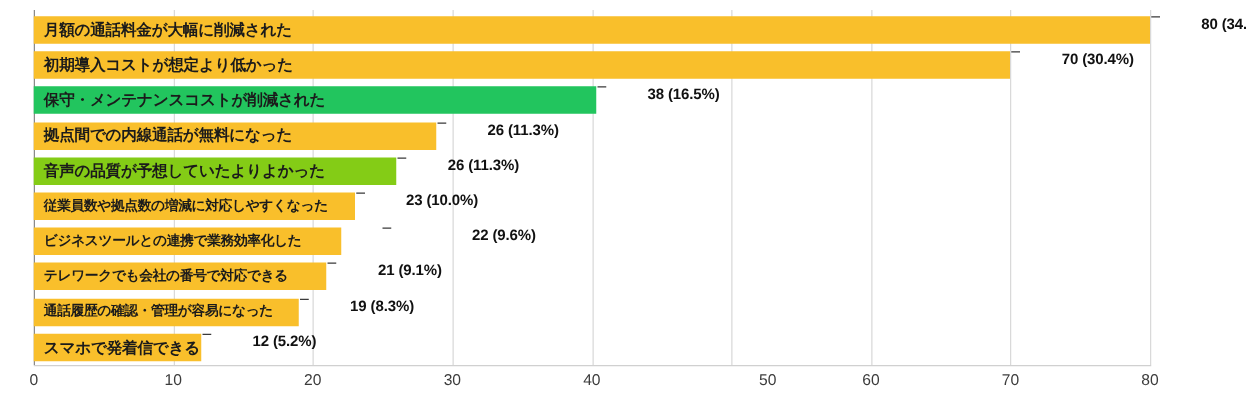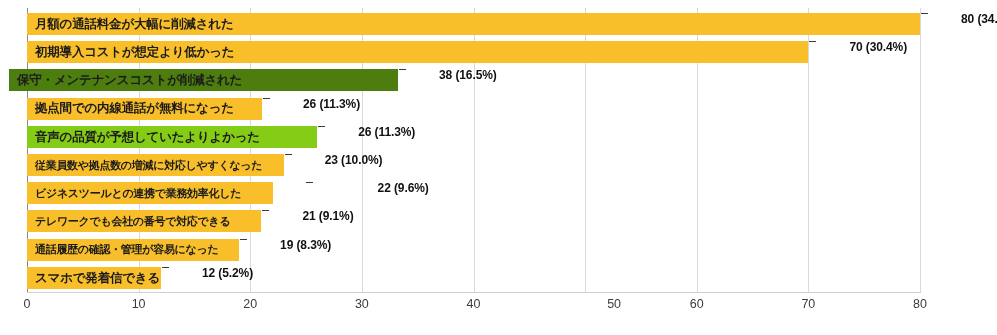--- a/index.html
+++ b/index.html
@@ -150,28 +150,28 @@
       <span class="value-label">80 (34.8%)</span>
     </div>
     <div class="bar-row" style="top: 41.2px; height: 22px;">
       <div class="bar" style="width: 781.375px; margin-left: 27px; background: rgb(249, 191, 43);">
         <span class="bar-label">初期導入コストが想定より低かった</span>
       </div>
       <span class="leader"></span>
       <span class="value-label">70 (30.4%)</span>
     </div>
     <div class="bar-row" style="top: 69.4px; height: 22px;">
-      <div class="bar" style="width: 389px; margin-left: 9px; background: #4d7c0f;">
+      <div class="bar" style="width: 450px; margin-left: 27px; background: #22c55e;">
         <span class="bar-label">保守・メンテナンスコストが削減された</span>
       </div>
       <span class="leader"></span>
       <span class="value-label">38 (16.5%)</span>
     </div>
     <div class="bar-row" style="top: 97.6px; height: 22px;">
-      <div class="bar" style="width: 235px; margin-left: 27px; background: rgb(249, 191, 43);">
+      <div class="bar" style="width: 322px; margin-left: 27px; background: rgb(249, 191, 43);">
         <span class="bar-label">拠点間での内線通話が無料になった</span>
       </div>
       <span class="leader"></span>
       <span class="value-label">26 (11.3%)</span>
     </div>
     <div class="bar-row" style="top: 125.8px; height: 22px;">
       <div class="bar" style="width: 290.225px; margin-left: 27px; background: #84cc16;">
         <span class="bar-label">音声の品質が予想していたよりよかった</span>
       </div>
       <span class="leader"></span>

